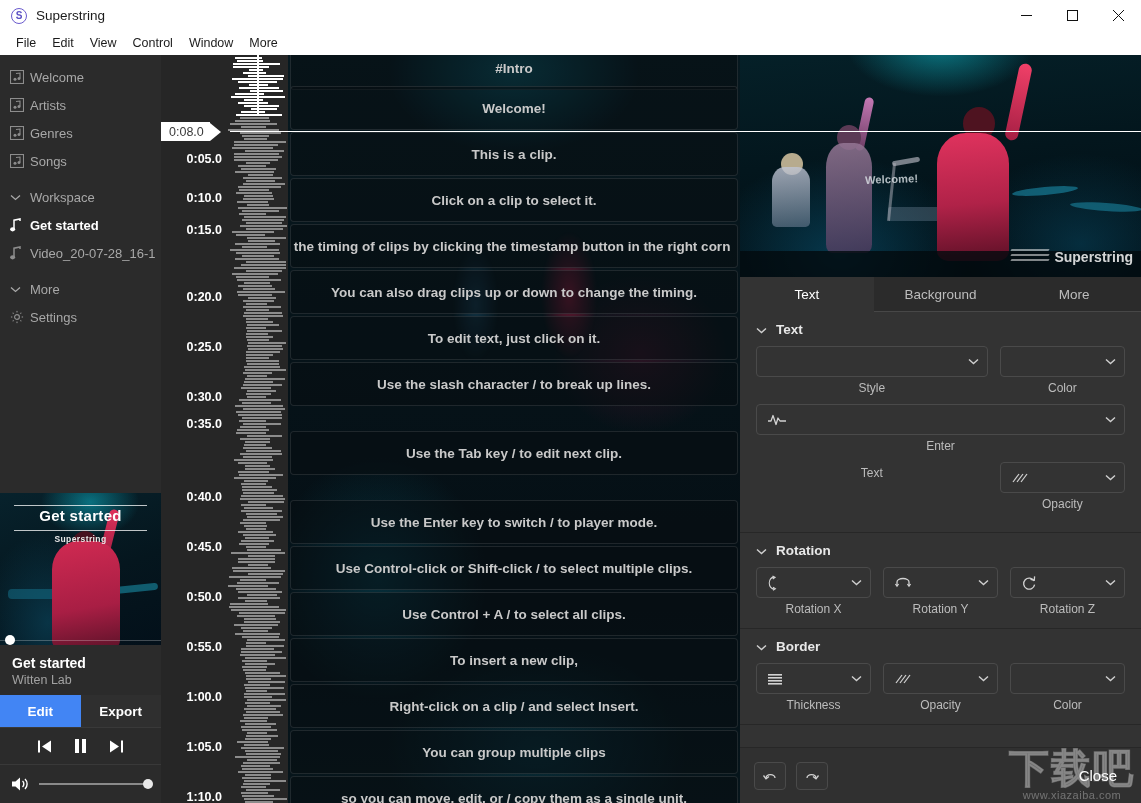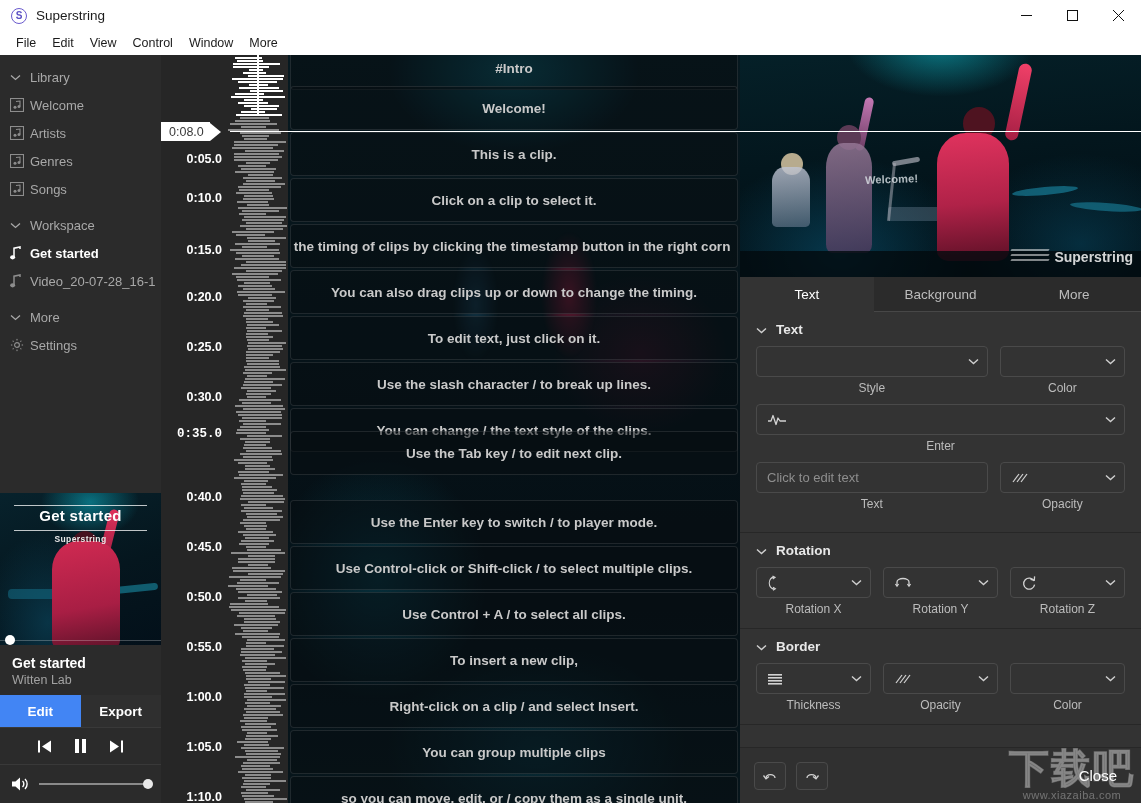--- a/index.html
+++ b/index.html
@@ -374,28 +374,20 @@
     <div class="menu-item">Edit</div>
     <div class="menu-item">View</div>
     <div class="menu-item">Control</div>
     <div class="menu-item">Window</div>
     <div class="menu-item">More</div>
   </div>
 
   <div class="sidebar">
     <div class="sb-nav">
 
-      <div class="sb-group">
-        <span class="chev">
-          <svg width="11" height="7" viewBox="0 0 11 7">
-              <polyline points="1,1.5 5.5,5.5 10,1.5" fill="none" stroke="#a8a8a8" stroke-width="1.3"></polyline>
-            </svg>
-        </span>
-        <span>Library</span>
-      </div>
 
       <div class="sb-row">
         <span class="sb-ico">
           <svg width="14" height="14" viewBox="0 0 14 14">
               <rect x="0.5" y="0.5" width="13" height="13" fill="none" stroke="currentColor" stroke-width="1.1"></rect>
               <path d="M6 3.5 L10 3 L10 8.2" fill="none" stroke="currentColor" stroke-width="1.1"></path>
               <circle cx="5" cy="9.3" r="1.5" fill="currentColor"></circle>
               <circle cx="9" cy="8.4" r="1.5" fill="currentColor"></circle>
             </svg>
         </span>
@@ -543,25 +535,25 @@
       </div>
       <div class="vol-track">
         <div class="vol-knob"></div>
       </div>
     </div>
   </div>
 
   <div class="ruler" id="ruler">
       <div class="tick" style="top: 97px;">0:05.0</div>
       <div class="tick" style="top: 136px;">0:10.0</div>
-      <div class="tick" style="top: 188px;">0:15.0</div>
+      <div class="tick" style="top: 168px;">0:15.0</div>
       <div class="tick" style="top: 235px;">0:20.0</div>
       <div class="tick" style="top: 285px;">0:25.0</div>
       <div class="tick" style="top: 335px;">0:30.0</div>
-      <div class="tick" style="top: 372px; font-family: Liberation Mono, monospace;">0:35.0</div>
+      <div class="tick" style="top: 362px;">0:35.0</div>
       <div class="tick" style="top: 435px;">0:40.0</div>
       <div class="tick" style="top: 485px;">0:45.0</div>
       <div class="tick" style="top: 535px;">0:50.0</div>
       <div class="tick" style="top: 585px;">0:55.0</div>
       <div class="tick" style="top: 635px;">1:00.0</div>
       <div class="tick" style="top: 685px;">1:05.0</div>
       <div class="tick" style="top: 735px;">1:10.0</div>
     </div>
 
   <div class="wave" id="wave">
@@ -1092,23 +1084,20 @@
       </div>
       <div class="clip" style="top: 215px;">
         <div class="clip-text">You can also drag clips up or down to change the timing.</div>
       </div>
       <div class="clip" style="top: 261px;">
         <div class="clip-text">To edit text, just click on it.</div>
       </div>
       <div class="clip" style="top: 307px;">
         <div class="clip-text">Use the slash character / to break up lines.</div>
       </div>
-      <div class="clip" style="top: 353px;">
-        <div class="clip-text">You can change / the text style of the clips.</div>
-      </div>
       <div class="clip" style="top: 376px;">
         <div class="clip-text">Use the Tab key / to edit next clip.</div>
       </div>
       <div class="clip" style="top: 445px;">
         <div class="clip-text">Use the Enter key to switch / to player mode.</div>
       </div>
       <div class="clip" style="top: 491px;">
         <div class="clip-text">Use Control-click or Shift-click / to select multiple clips.</div>
       </div>
       <div class="clip" style="top: 537px;">
@@ -1208,23 +1197,20 @@
                     <polyline points="1,1.5 5.5,5.5 10,1.5" fill="none" stroke="#cfcfcf" stroke-width="1.4"></polyline>
                   </svg>
               </span>
             </div>
             <div class="flabel">Enter</div>
           </div>
         </div>
 
         <div class="grid2">
           <div class="field wide">
-            <div class="ctl">
-              <span class="ctl-ph">Click to edit text</span>
-            </div>
             <div class="flabel">Text</div>
           </div>
           <div class="field narrow">
             <div class="ctl">
               <span class="ctl-ico">
                 <svg width="18" height="14" viewBox="0 0 18 14">
                     <g stroke="#d2d2d2" stroke-width="1.2">
                       <line x1="2" y1="11" x2="8" y2="3"></line>
                       <line x1="6" y1="11" x2="12" y2="3"></line>
                       <line x1="10" y1="11" x2="16" y2="3"></line>

